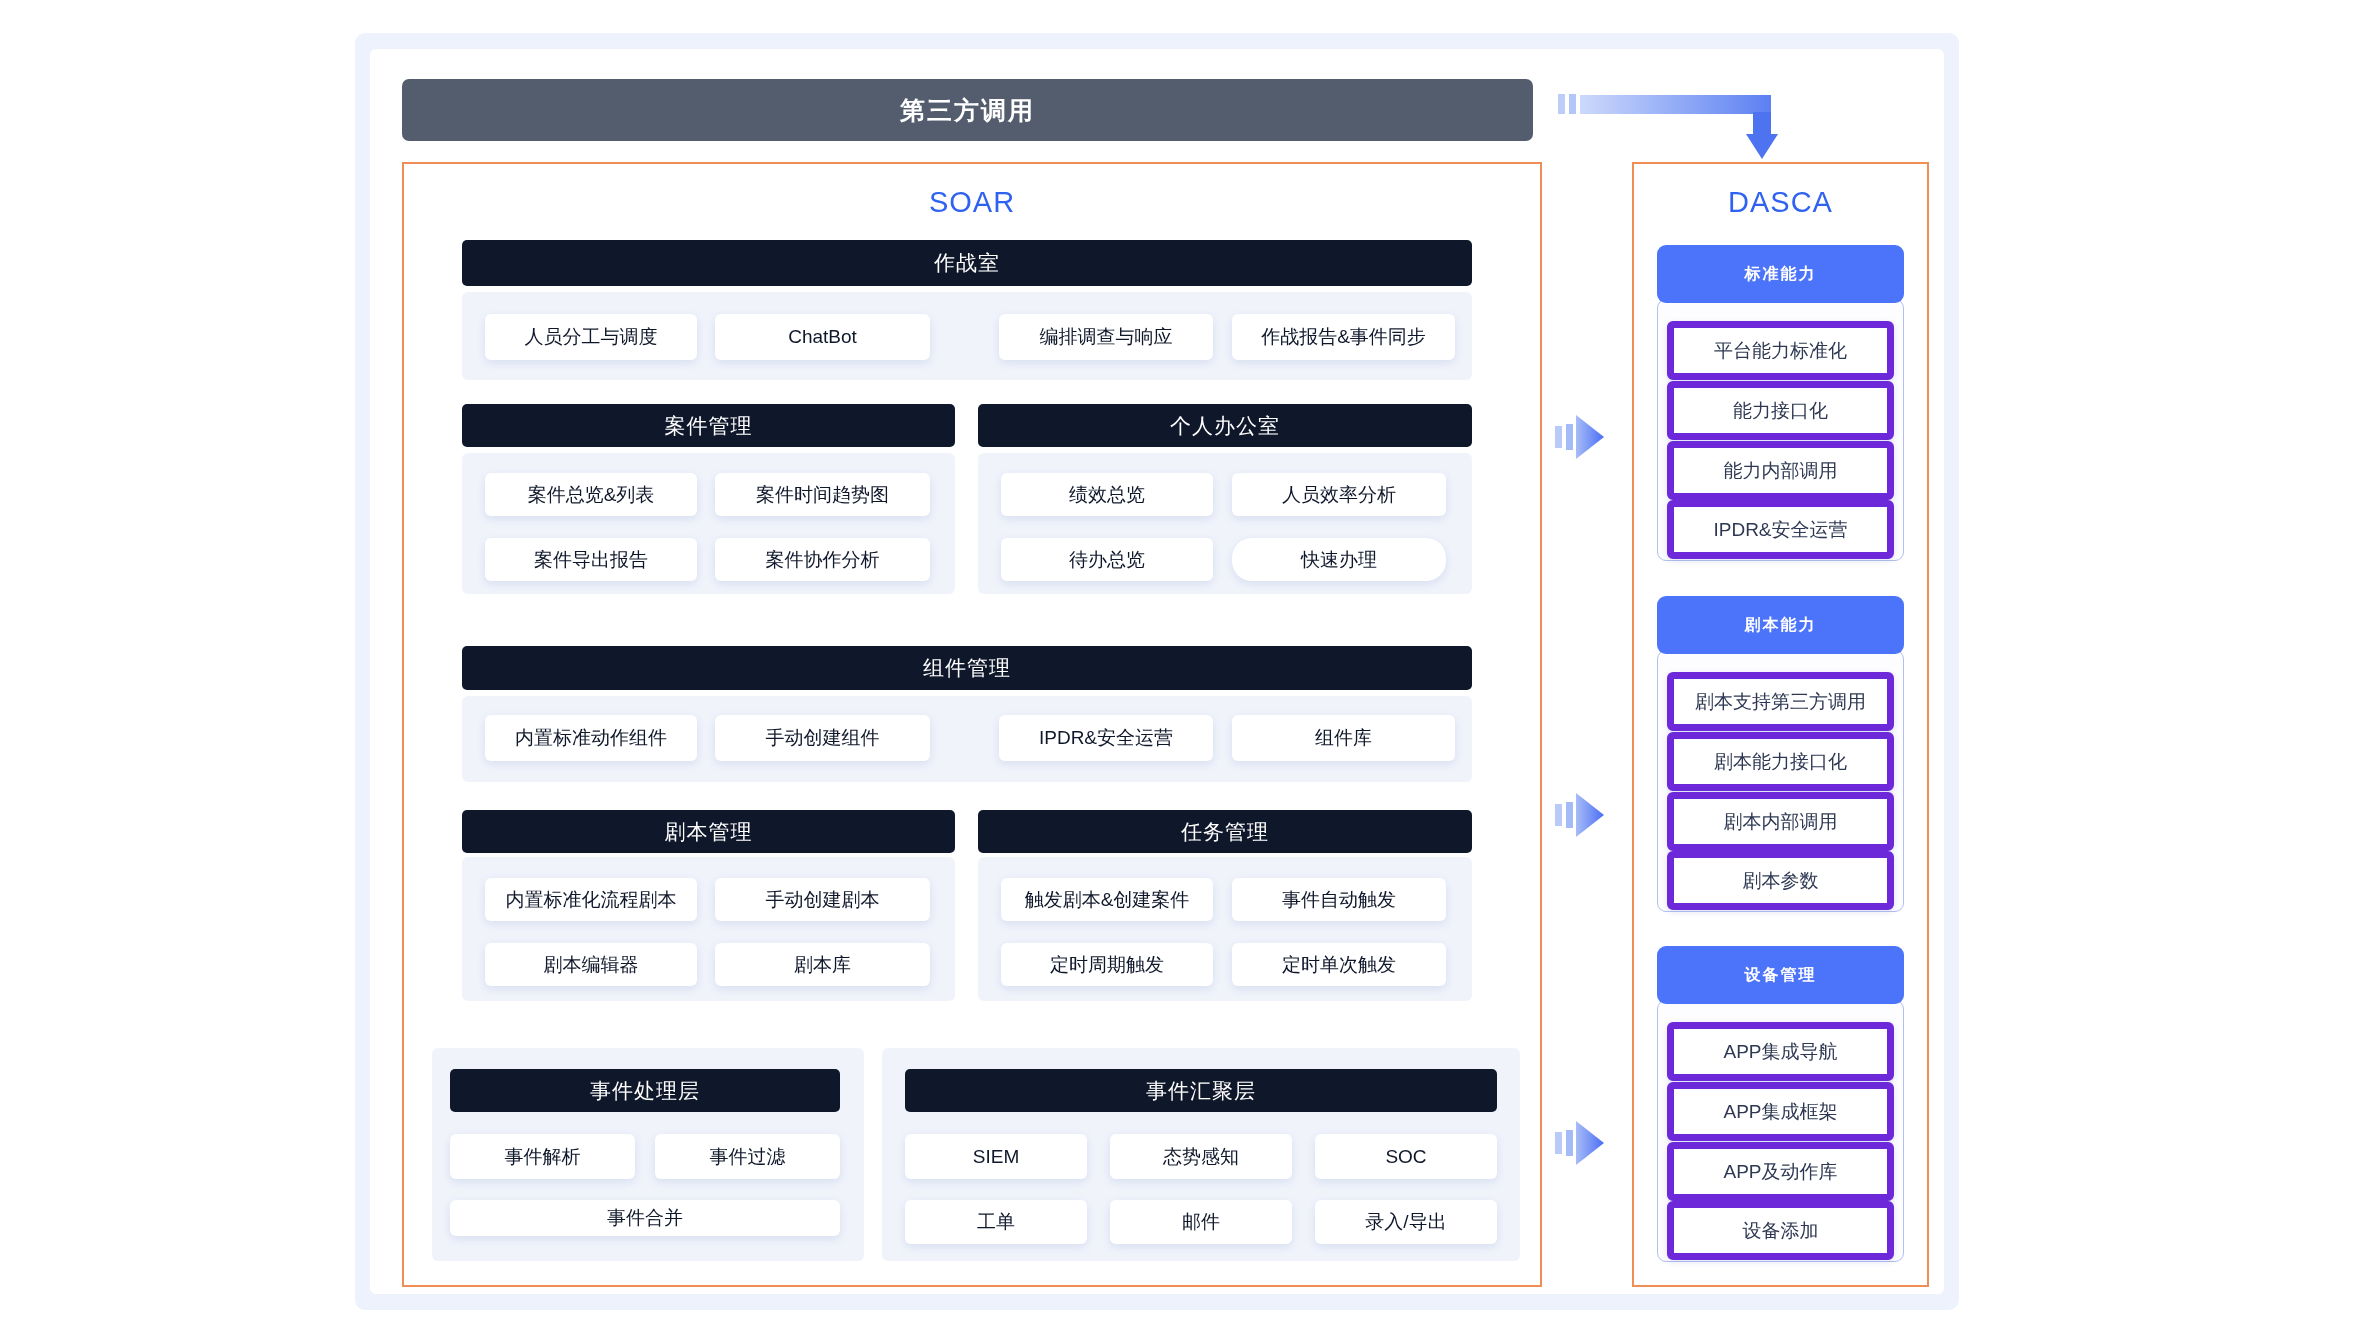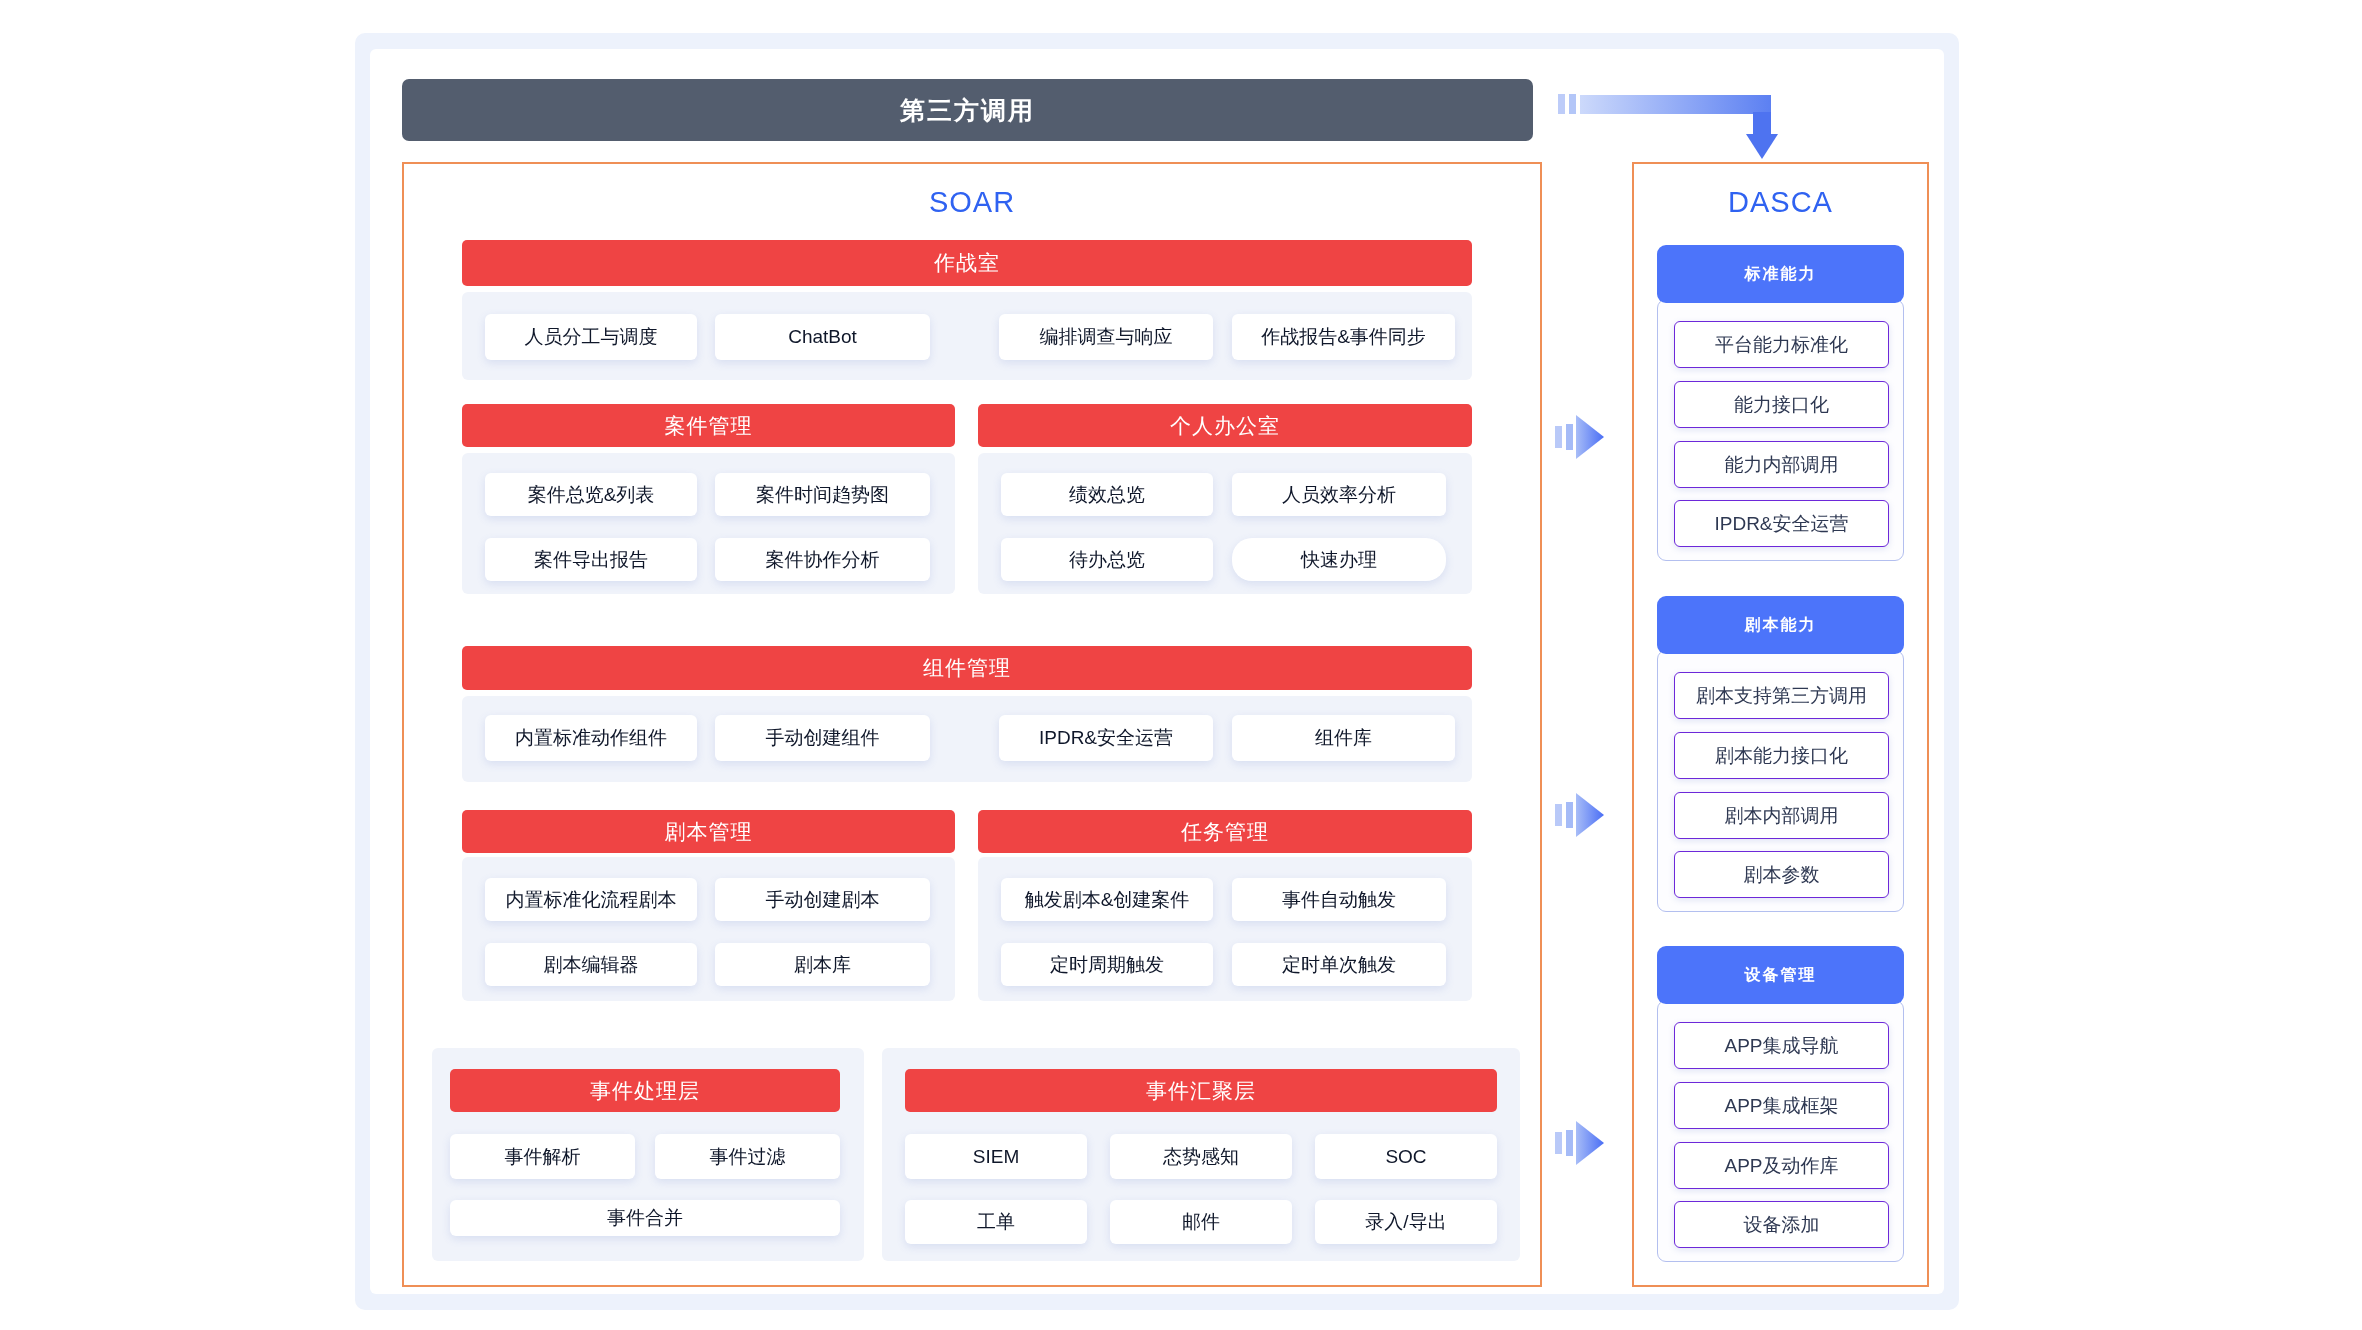--- a/index.html
+++ b/index.html
@@ -7,31 +7,31 @@
   .stage{position:relative;width:2362px;height:1330px;background:#ffffff;overflow:hidden;}
   .abs{position:absolute;}
   .frame{position:absolute;left:355px;top:33px;width:1604px;height:1277px;background:#edf2fc;border-radius:10px;}
   .inner{position:absolute;left:370px;top:49px;width:1574px;height:1245px;background:#ffffff;border-radius:6px;}
   .topbar{position:absolute;left:32px;top:30px;width:1131px;height:62px;background:#535d6e;border-radius:7px;
           display:flex;align-items:center;justify-content:center;color:#ffffff;font-size:25px;font-weight:600;letter-spacing:2px;}
   .bigbox{position:absolute;border:2px solid #ef8f56;background:#ffffff;}
   .soar-box{left:32px;top:113px;width:1136px;height:1121px;}
   .dasca-box{left:1262px;top:113px;width:293px;height:1121px;}
   .box-title{position:absolute;left:0;top:22px;width:100%;text-align:center;color:#2f62f1;font-size:29px;letter-spacing:1px;font-weight:500;}
-  .sec-header{position:absolute;background:#ef4444;border-radius:5px;color:#ffffff;
+  .sec-header{position:absolute;background:#0f172a;border-radius:5px;color:#ffffff;
               display:flex;align-items:center;justify-content:center;font-size:21px;font-weight:500;letter-spacing:1px;}
   .panel{position:absolute;background:#f0f3fa;border-radius:6px;}
   .btn{position:absolute;background:#ffffff;border-radius:6px;box-shadow:0 3px 8px rgba(96,118,199,0.16);
        display:flex;align-items:center;justify-content:center;color:#0f172a;font-size:19px;}
   .dasca-group{position:absolute;left:23px;width:247px;}
   .dasca-header{position:absolute;left:0;top:0;width:247px;height:58px;background:#4c74fa;border-radius:9px;z-index:2;
                 display:flex;align-items:center;justify-content:center;color:#ffffff;font-size:16px;font-weight:600;letter-spacing:2px;}
   .dasca-items{position:absolute;left:0;top:54px;width:245px;height:260px;background:#fdfdff;border:1px solid #b3bfef;border-radius:9px;z-index:1;}
-  .dasca-item{position:absolute;left:16px;width:213px;height:45px;background:#ffffff;border-radius:6px;
-              box-shadow:0 2px 6px rgba(96,118,199,0.18);border:1px solid #6d28d9;
+  .dasca-item{position:absolute;left:9px;width:213px;height:45px;background:#ffffff;border-radius:6px;
+              box-shadow:0 2px 6px rgba(96,118,199,0.18);border:7px solid #6d28d9;
               display:flex;align-items:center;justify-content:center;color:#2e3852;font-size:19px;}
 </style>
 </head>
 <body>
 
 <div class="stage">
   <div class="frame"></div>
   <div class="inner">
 
     <div class="topbar">第三方调用</div>

